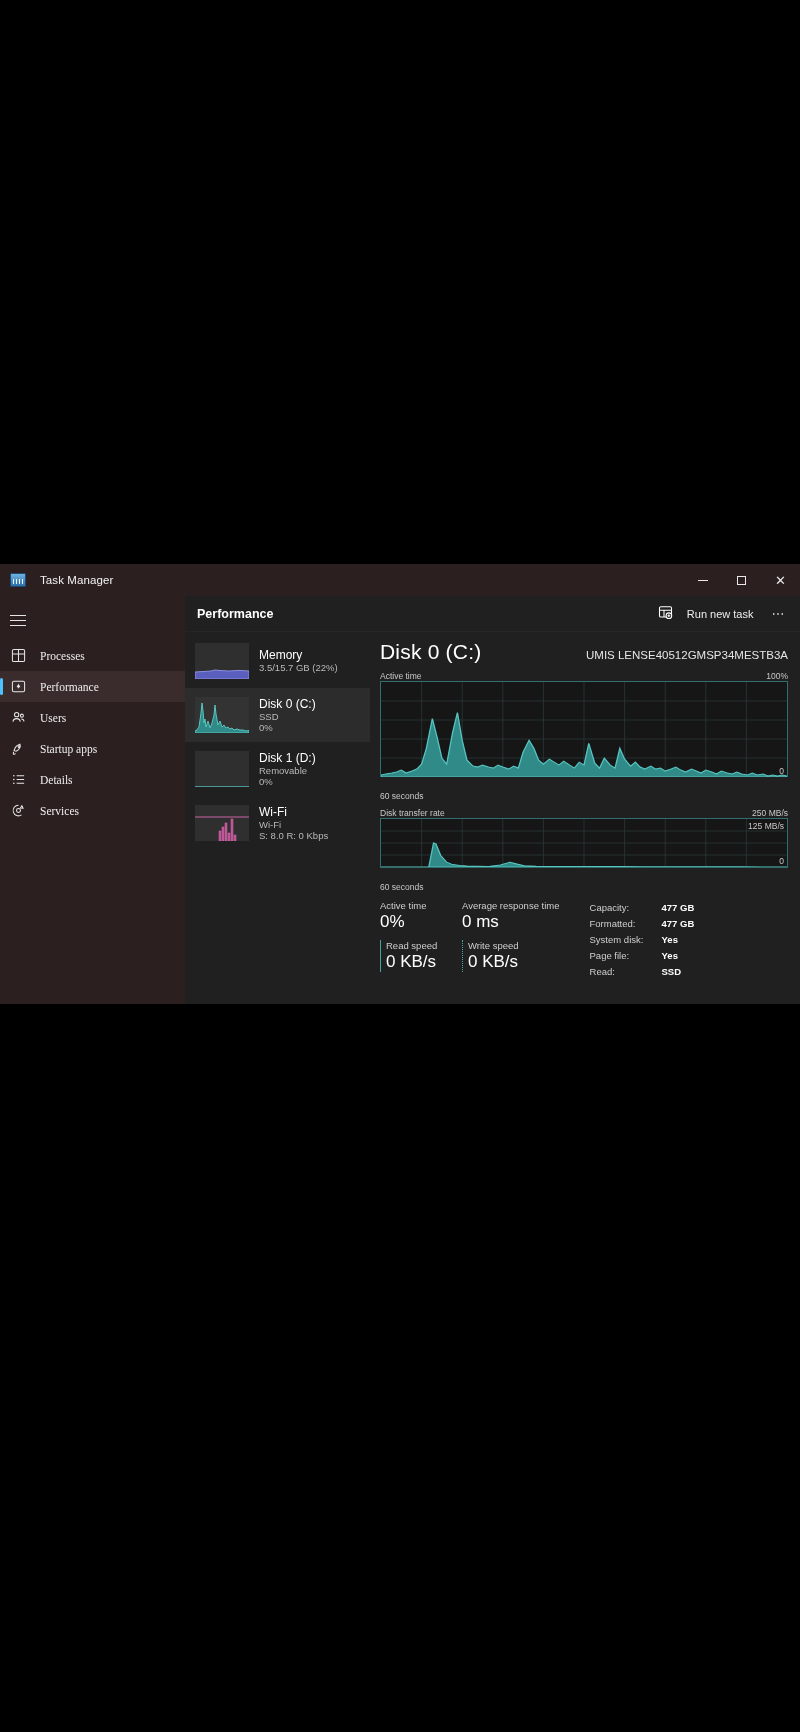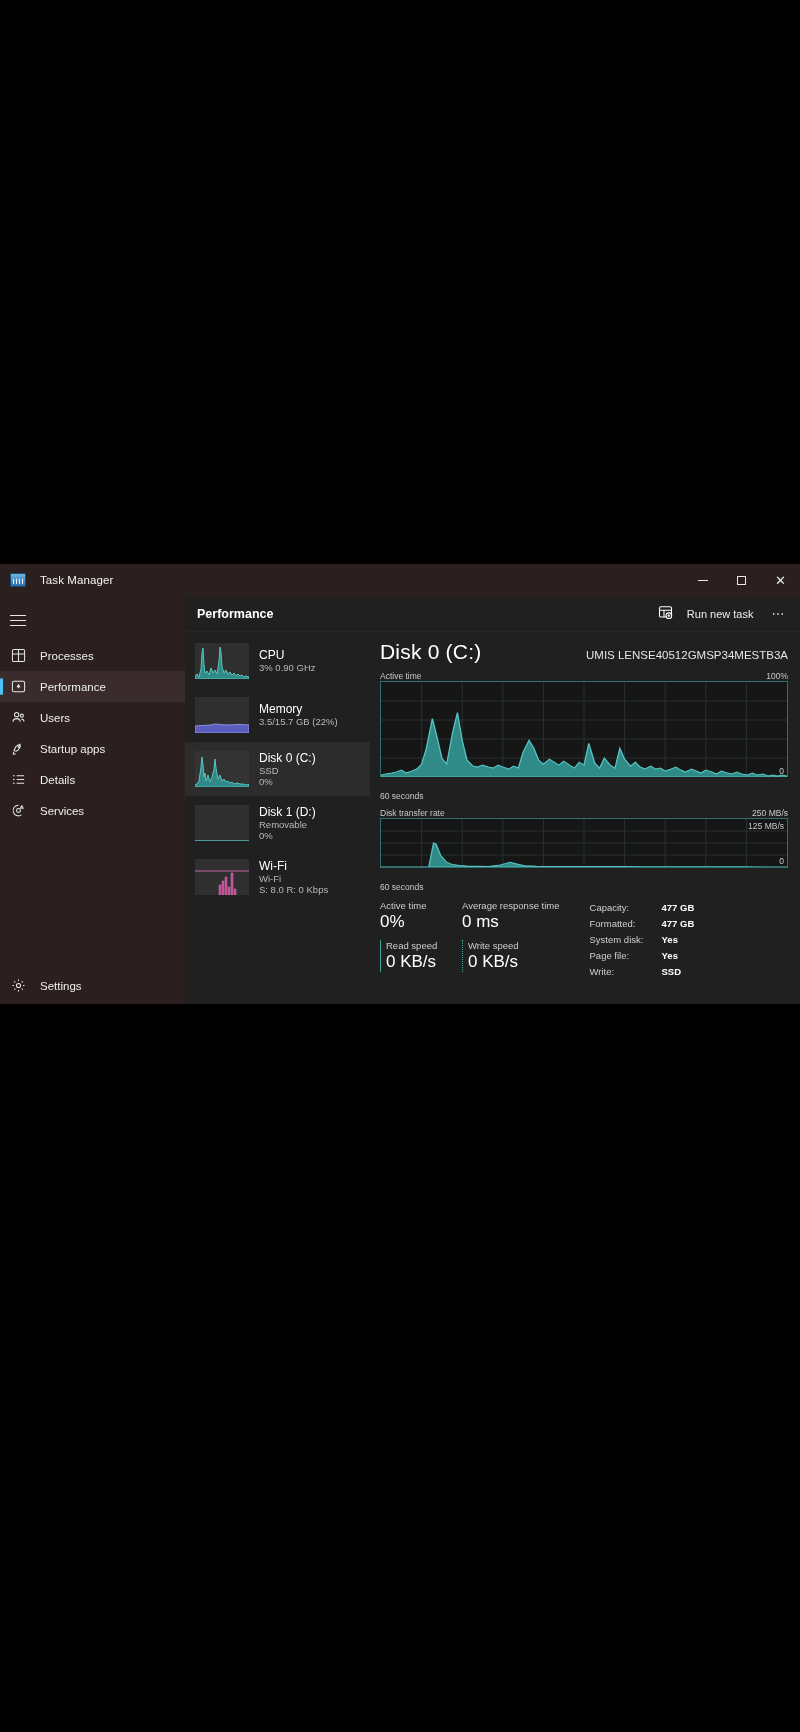--- a/index.html
+++ b/index.html
@@ -66,21 +66,21 @@
   .hamburger .bars { width: 16px; height: 11px; position: relative; }
   .hamburger .bars i {
     position: absolute; left: 0; width: 16px; height: 1.4px; background: #e6e6e6; display: block;
   }
   .hamburger .bars i:nth-child(1){ top: 0; }
   .hamburger .bars i:nth-child(2){ top: 5px; }
   .hamburger .bars i:nth-child(3){ top: 10px; }
 
   .nav-item {
     height: 31px; display: flex; align-items: center;
-    padding-left: 10px; position: relative; cursor: default;
+    padding-left: 10px; position: relative; cursor: default; font-family: Liberation Serif, serif;
   }
   .nav-item.active { background: #3a2c2c; }
   .nav-item.active::before {
     content: ""; position: absolute; left: 0; top: 7px; bottom: 7px; width: 3px;
     background: #4cc2ff; border-radius: 2px;
   }
   .nav-ico {
     width: 17px; height: 17px; margin-right: 13px; flex: 0 0 17px;
     display: flex; align-items: center; justify-content: center;
   }
@@ -256,29 +256,20 @@
               <path d="M8 2.3a5.7 5.7 0 1 0 3.2 10.4"></path>
               <path d="M11.6 2.9 10 5.4l2.9.2z"></path>
               <circle cx="8" cy="8" r="2.1"></circle>
             </svg>
           </span>
           <span class="nav-label">Services</span>
         </div>
 
         <div class="nav-spacer"></div>
 
-        <div class="nav-item nav-bottom">
-          <span class="nav-ico">
-            <svg width="15" height="15" viewBox="0 0 16 16" fill="none" stroke="#e6e6e6" stroke-width="1.1">
-              <circle cx="8" cy="8" r="2.2"></circle>
-              <path d="M8 1.6v1.6M8 12.8v1.6M1.6 8h1.6M12.8 8h1.6M3.5 3.5l1.1 1.1M11.4 11.4l1.1 1.1M12.5 3.5l-1.1 1.1M4.6 11.4l-1.1 1.1"></path>
-            </svg>
-          </span>
-          <span class="nav-label">Settings</span>
-        </div>
       </div>
 
       <div class="content">
 
         <div class="toolbar">
           <div class="toolbar-title">Performance</div>
           <div class="toolbar-right">
             <div class="tb-btn">
               <span>
                 <svg width="15" height="15" viewBox="0 0 16 16" fill="none" stroke="#ffffff" stroke-width="1.15">
@@ -291,31 +282,20 @@
               <span>Run new task</span>
             </div>
             <div class="tb-btn dots">⋯</div>
           </div>
         </div>
 
         <div class="panes">
 
           <div class="perflist">
 
-            <div class="perf-row">
-              <div class="perf-thumb">
-                <svg viewBox="0 0 54 36" preserveAspectRatio="none">
-                  <path d="M0 36 L0 33 L2 31 L4 34 L6 26 L7 10 L8 5 L9 22 L10 30 L12 28 L14 32 L16 25 L18 30 L20 27 L22 31 L24 18 L25 4 L26 9 L27 24 L29 30 L31 27 L33 31 L35 29 L37 32 L39 30 L41 33 L43 31 L45 33 L47 32 L49 34 L51 33 L54 34 L54 36 Z" fill="#2f8a88" stroke="#57c4c0" stroke-width="1"></path>
-                </svg>
-              </div>
-              <div class="perf-meta">
-                <div class="perf-name">CPU</div>
-                <div class="perf-sub">3%  0.90 GHz</div>
-              </div>
-            </div>
 
             <div class="perf-row">
               <div class="perf-thumb">
                 <svg viewBox="0 0 54 36" preserveAspectRatio="none">
                   <path d="M0 36 L0 29 L8 28.5 L16 28 L20 27 L26 27.6 L34 28 L44 27.4 L54 28 L54 36 Z" fill="#5a5fbe" stroke="#8b8fe0" stroke-width="1"></path>
                 </svg>
               </div>
               <div class="perf-meta">
                 <div class="perf-name">Memory</div>
                 <div class="perf-sub">3.5/15.7 GB (22%)</div>
@@ -452,21 +432,21 @@
                 </div>
                 <div class="kv">
                   <span class="k">System disk:</span>
                   <span class="v">Yes</span>
                 </div>
                 <div class="kv">
                   <span class="k">Page file:</span>
                   <span class="v">Yes</span>
                 </div>
                 <div class="kv">
-                  <span class="k">Write:</span>
+                  <span class="k">Read:</span>
                   <span class="v">SSD</span>
                 </div>
               </div>
             </div>
 
           </div>
         </div>
       </div>
     </div>
   </div>

